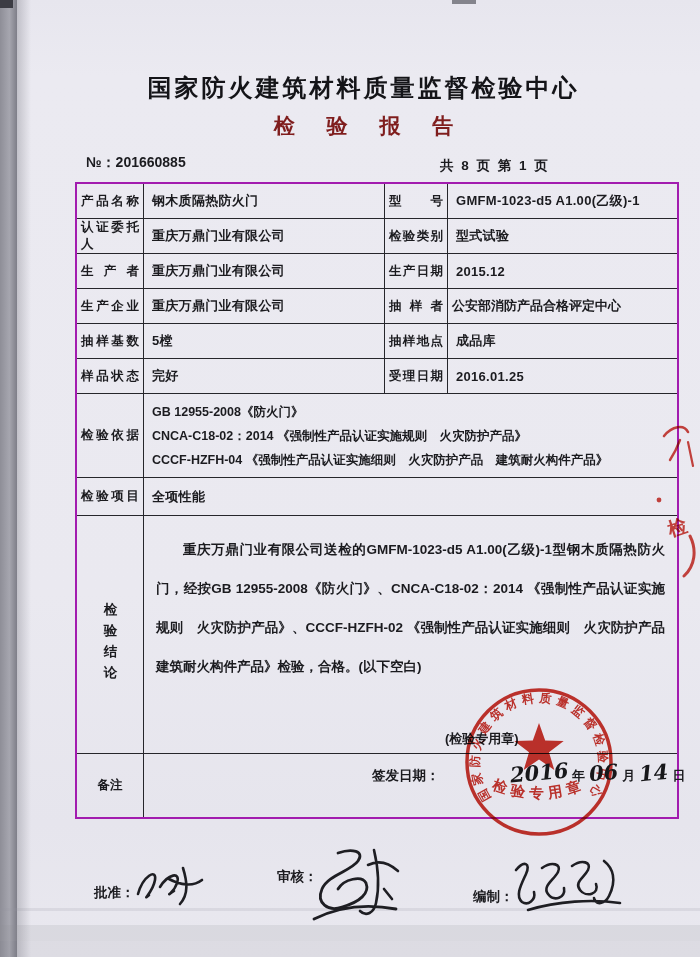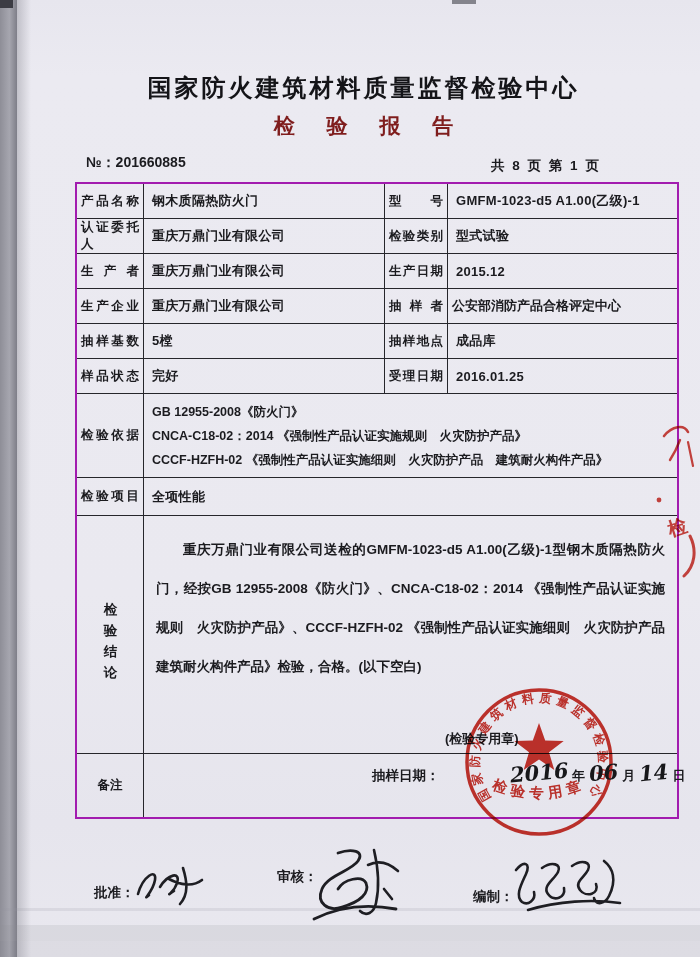--- a/index.html
+++ b/index.html
@@ -20,21 +20,21 @@
   .band1 { position:absolute; left:0; top:925px; width:700px; height:16px; background:rgba(140,140,152,.16); }
   .band2 { position:absolute; left:0; top:941px; width:700px; height:16px; background:rgba(120,120,132,.10); }
   .crease { position:absolute; left:0; top:908px; width:700px; height:3px; background:rgba(150,150,160,.18); }
 
   .org-title { position:absolute; left:75px; top:72px; width:577px; text-align:center;
     font-size:24px; font-weight:bold; letter-spacing:3px; color:#141418; }
   .doc-title { position:absolute; left:75px; top:112px; width:577px; text-align:center;
     font-size:21px; font-weight:bold; letter-spacing:13px; text-indent:13px; color:#7f1d1d; }
 
   .no-line { position:absolute; left:86px; top:154px; font-size:14px; font-weight:bold; }
-  .page-info { position:absolute; left:440px; top:157px; width:212px; text-align:center;
+  .page-info { position:absolute; left:440px; top:157px; width:212px; text-align:left;
     font-size:13.5px; font-weight:bold; letter-spacing:2px; }
 
   .report-table { position:absolute; left:75px; top:182px; width:604px;
     border:2px solid #a21caf; background:transparent; }
   .tr { display:flex; border-bottom:1.5px solid #26262b; }
   .tr:last-child { border-bottom:none; }
   .c { border-right:1.5px solid #26262b; display:flex; align-items:center; overflow:hidden; }
   .c:last-child { border-right:none; }
   .c1 { width:67px; }
   .c2 { width:241px; }
@@ -179,21 +179,21 @@
     </div>
 
     <div class="tr h84">
       <div class="c c1">
           <span class="lab">检验依据</span>
         </div>
       <div class="c cw">
         <div class="basis-lines">
           <div>GB 12955-2008《防火门》</div>
           <div>CNCA-C18-02：2014 《强制性产品认证实施规则　火灾防护产品》</div>
-          <div>CCCF-HZFH-02 《强制性产品认证实施细则　火灾防护产品　建筑耐火构件产品》</div>
+          <div>CCCF-HZFH-04 《强制性产品认证实施细则　火灾防护产品　建筑耐火构件产品》</div>
         </div>
       </div>
     </div>
 
     <div class="tr h38">
       <div class="c c1">
           <span class="lab">检验项目</span>
         </div>
       <div class="c cw">
           <span class="val">全项性能</span>
@@ -214,21 +214,21 @@
           <span class="lab" style="text-align-last:center;">备注</span>
         </div>
       <div class="c cw">
           <span class="val"></span>
         </div>
     </div>
   </div>
 
   <div class="seal-note">(检验专用章)</div>
   <div class="issue-line">
-    <span class="issue-label">抽样日期：</span>
+    <span class="issue-label">签发日期：</span>
     <span class="hw gap-l">2016</span>
     <span class="dchar">年</span>
     <span class="hw">06</span>
     <span class="dchar">月</span>
     <span class="hw">14</span>
     <span class="dchar">日</span>
   </div>
 
   <svg class="stamp" viewBox="0 0 170 170">
     <circle cx="85" cy="85" r="72" fill="none" stroke="#c9251d" stroke-width="3.5"></circle>

